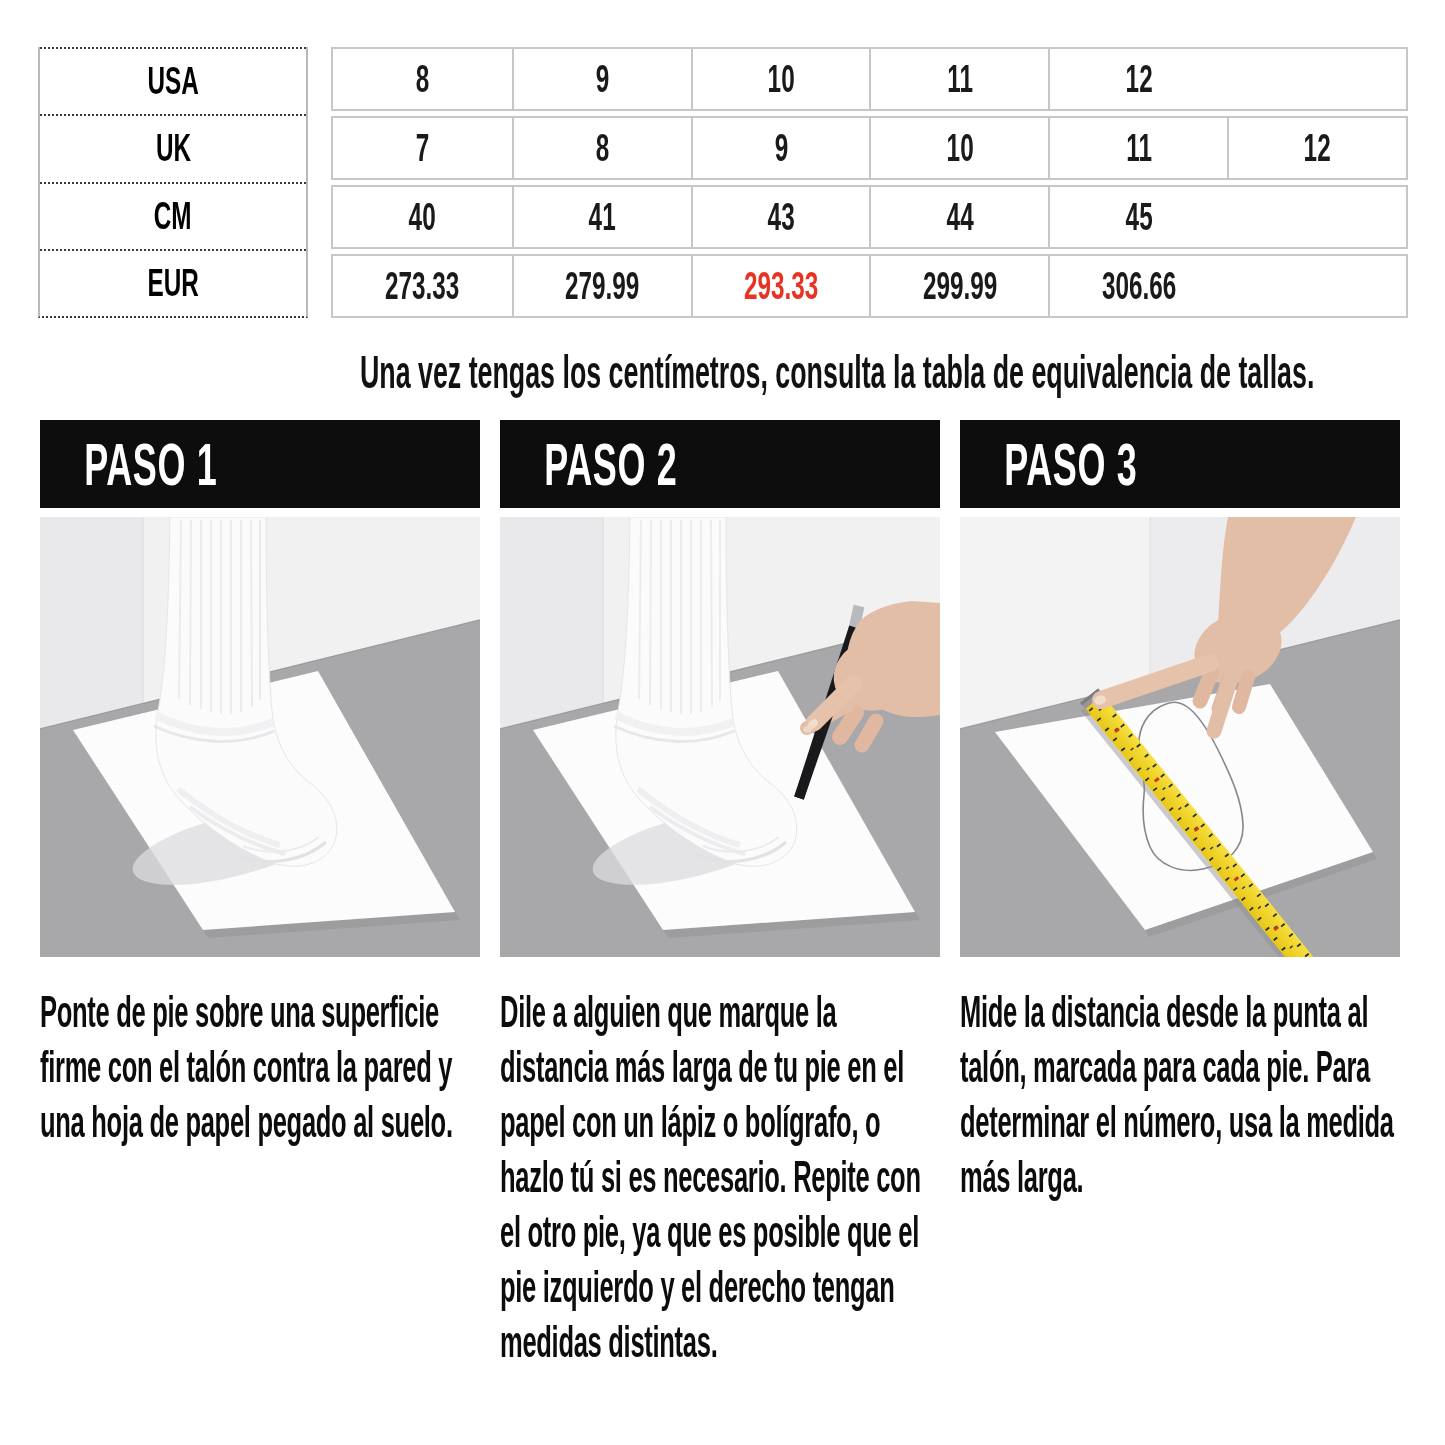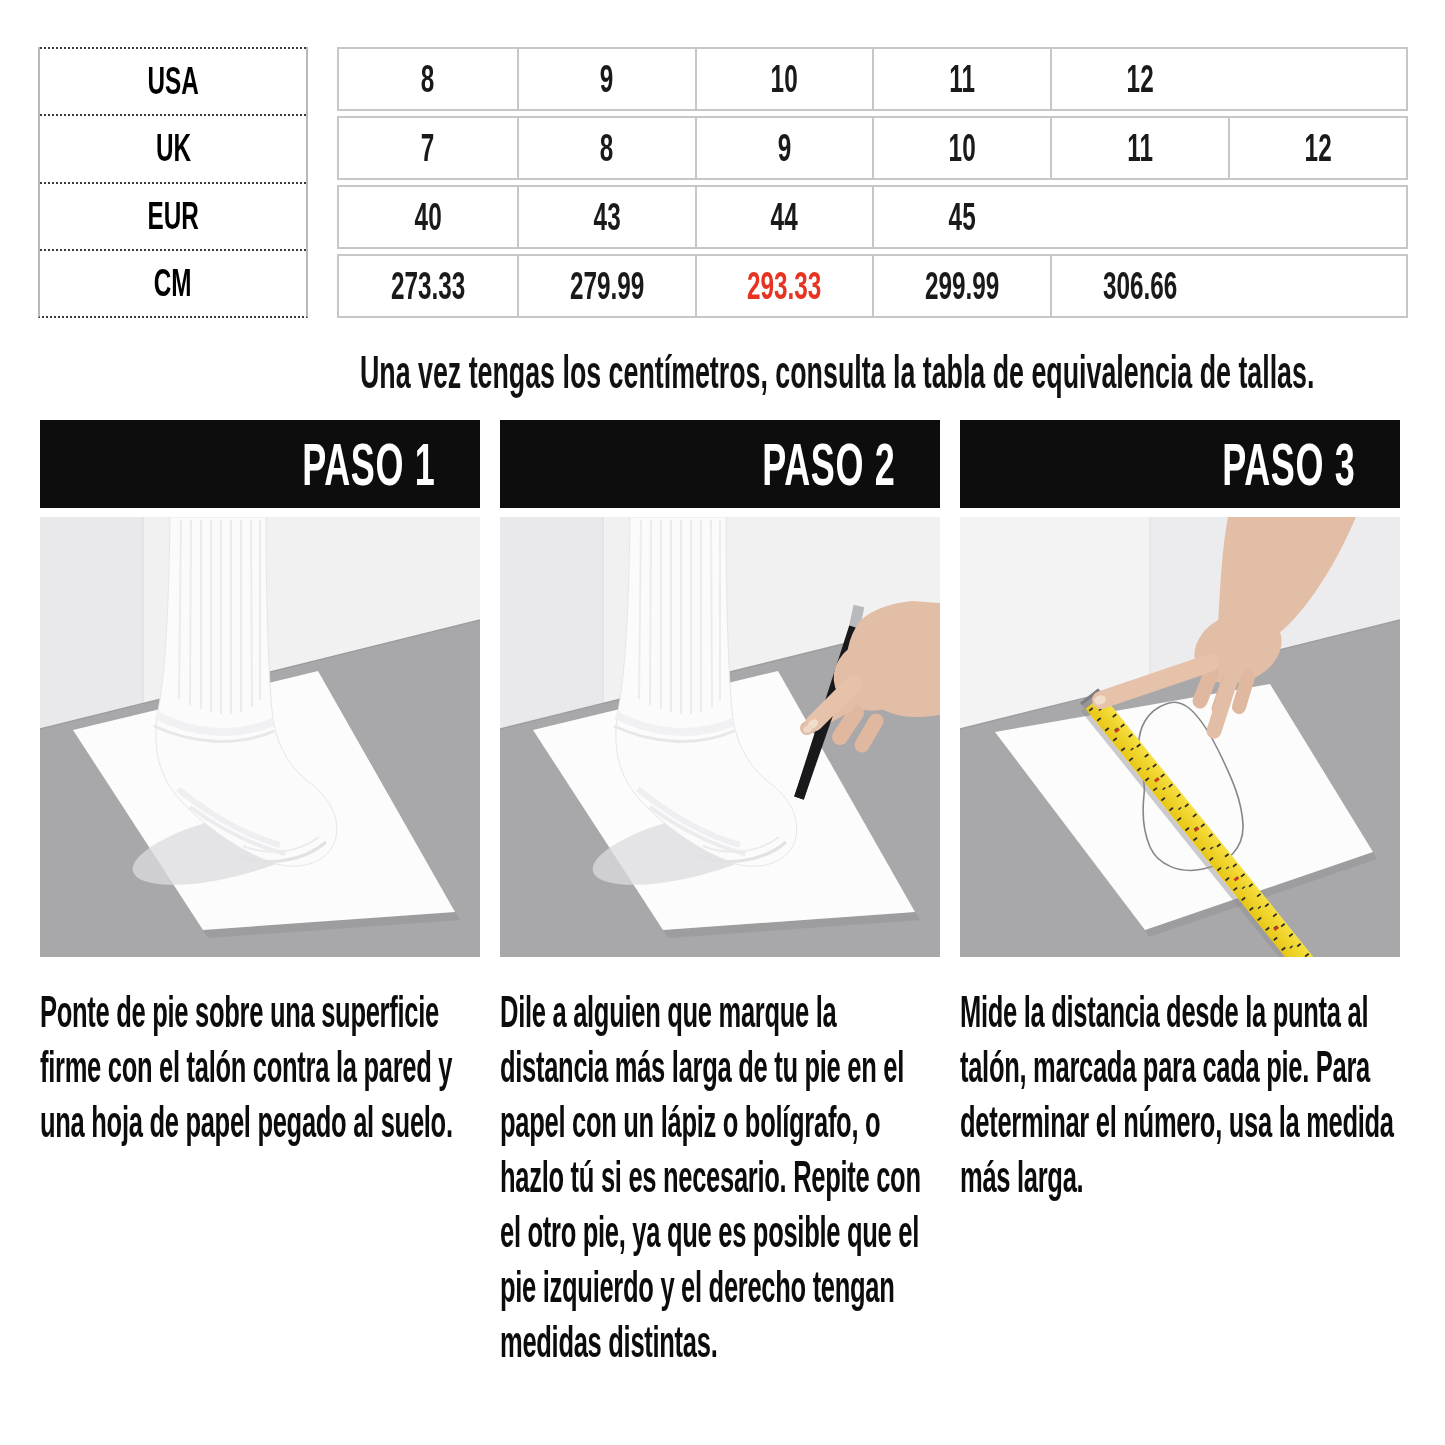--- a/index.html
+++ b/index.html
@@ -1,41 +1,41 @@
 <!DOCTYPE html>
 <html><head>
 <meta charset="utf-8">
 <style>
   html,body{margin:0;padding:0;background:#ffffff;}
   .page{position:relative;width:1445px;height:1445px;background:#ffffff;
         font-family:"Liberation Sans",sans-serif;overflow:hidden;}
 
   
-  .size-table{position:absolute;left:38px;top:47px;width:1370px;height:271px;display:flex;gap:29px;}
+  .size-table{position:absolute;left:38px;top:47px;width:1370px;height:271px;display:flex;gap:23px;}
   .labels{width:270px;display:flex;flex-direction:column;
           border-left:2px solid #b9b9bb;border-right:2px solid #b9b9bb;
           border-bottom:2px dotted #3b3b3b;box-sizing:border-box;}
   .lrow{flex:1;border-top:2px dotted #3b3b3b;display:flex;align-items:center;justify-content:center;}
   .lrow span{font-size:38px;font-weight:bold;display:inline-block;transform:scaleX(0.64);white-space:nowrap;}
   .values{flex:1;display:flex;flex-direction:column;gap:5px;}
   .vrow{flex:1;border:2px solid #c7c7c9;display:grid;grid-template-columns:repeat(6,1fr);box-sizing:border-box;background:#fff;}
   .cell{display:flex;align-items:center;justify-content:center;border-left:2px solid #c7c7c9;}
   .cell:first-child{border-left:none;}
   .cell span{font-size:38px;font-weight:bold;display:inline-block;transform:scaleX(0.64);white-space:nowrap;color:#1a1a1a;}
   .cell.hl span{color:#e63322;}
 
   
   .subtitle{position:absolute;top:344px;left:0;width:1329px;text-align:center;}
   .subtitle span{display:inline-block;font-size:47px;font-weight:bold;color:#111;
                  transform:scaleX(0.57);transform-origin:center;white-space:nowrap;}
 
   
   .steps{position:absolute;top:420px;left:40px;width:1360px;display:flex;gap:20px;}
   .step{width:440px;}
-  .step-header{height:88px;background:#0d0d0d;display:flex;align-items:center;justify-content:flex-end;}
+  .step-header{height:88px;background:#0d0d0d;display:flex;align-items:center;justify-content:flex-start;}
   .step-header span{color:#ffffff;font-size:60px;font-weight:bold;display:inline-block;
                     transform:scaleX(0.60);white-space:nowrap;letter-spacing:1px;}
   .step-image{margin-top:9px;width:440px;height:440px;display:block;}
   .step-image svg{display:block;}
   .step-desc{margin-top:27px;}
   .step-desc span{display:block;width:758px;font-size:44px;font-weight:bold;line-height:55px;color:#0c0c0c;
                   transform:scaleX(0.58);transform-origin:left top;letter-spacing:-0.5px;}
 </style>
 </head>
 <body>
@@ -44,25 +44,25 @@
 
   <div class="size-table">
     <div class="labels">
       <div class="lrow">
           <span>USA</span>
         </div>
       <div class="lrow">
           <span>UK</span>
         </div>
       <div class="lrow">
+          <span>CM</span>
+        </div>
+      <div class="lrow">
           <span>EUR</span>
         </div>
-      <div class="lrow">
-          <span>CM</span>
-        </div>
     </div>
     <div class="values">
       <div class="vrow">
         <div class="cell">
             <span>8</span>
           </div>
         <div class="cell">
             <span>9</span>
           </div>
         <div class="cell">
@@ -91,20 +91,23 @@
         <div class="cell">
             <span>11</span>
           </div>
         <div class="cell">
             <span>12</span>
           </div>
       </div>
       <div class="vrow">
         <div class="cell">
             <span>40</span>
+          </div>
+        <div class="cell">
+            <span>41</span>
           </div>
         <div class="cell">
             <span>43</span>
           </div>
         <div class="cell">
             <span>44</span>
           </div>
         <div class="cell">
             <span>45</span>
           </div>

